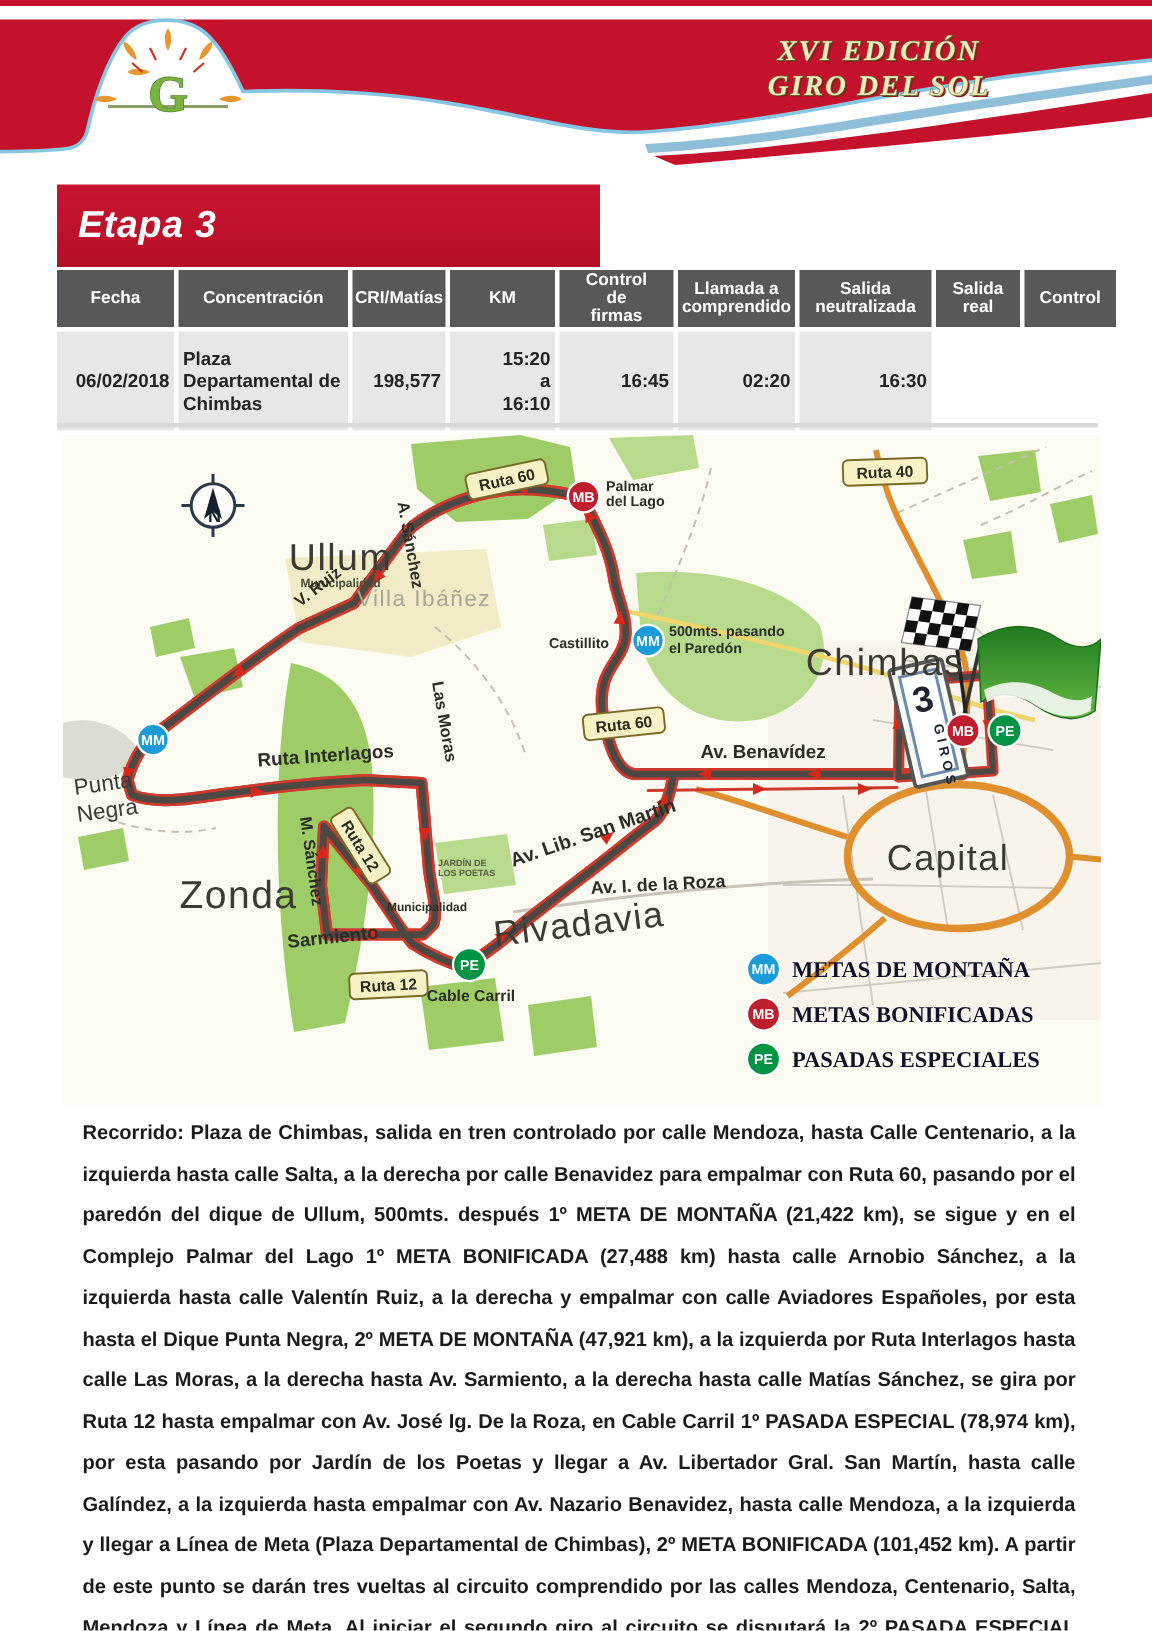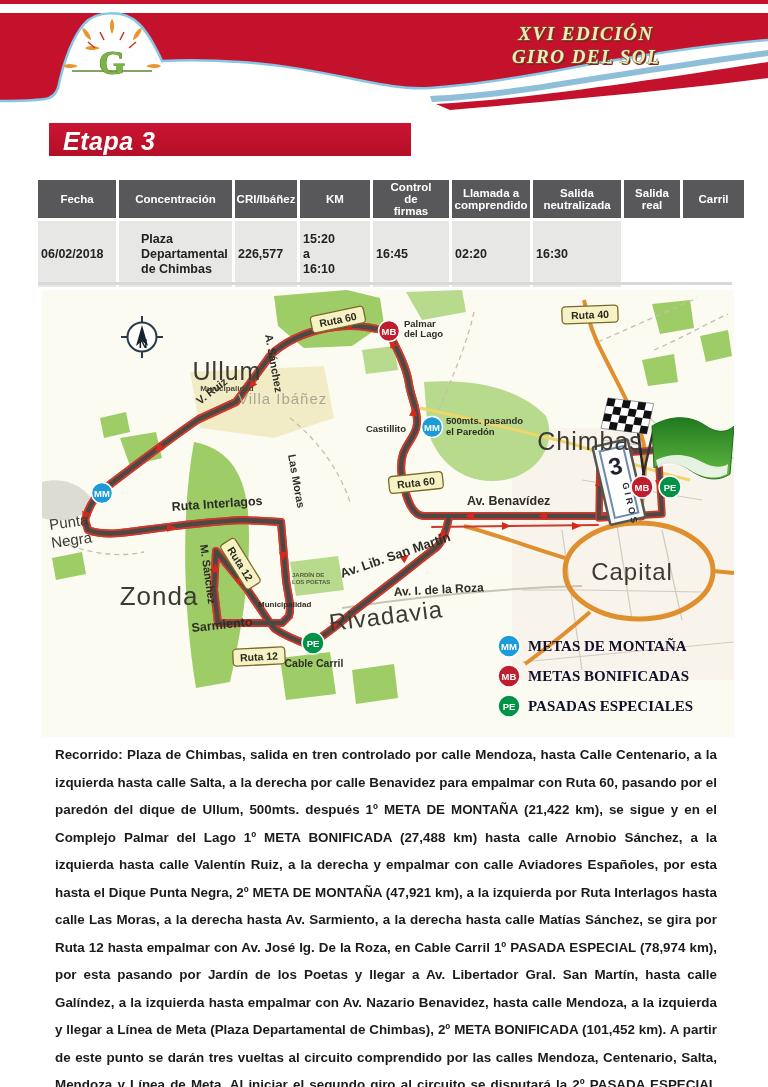--- a/index.html
+++ b/index.html
@@ -4,46 +4,46 @@
 <style>
   html,body{margin:0;padding:0;}
   body{
     width:768px;height:1087px;position:relative;background:#ffffff;
     font-family:"Liberation Sans",sans-serif;overflow:hidden;
   }
   
   #banner-svg{position:absolute;left:0;top:0;}
   
   .stage-banner{
-    position:absolute;left:49px;top:123px;width:362px;height:33px;
+    position:absolute;left:38px;top:123px;width:362px;height:55px;
     background:linear-gradient(#c91531,#b50f28);
-    display:flex;align-items:flex-end;
+    display:flex;align-items:center;
   }
   .stage-banner span{
     color:#fff;font-weight:bold;font-style:italic;font-size:25px;
     padding-left:14px;letter-spacing:.5px;
   }
   
   .sched{
     position:absolute;left:38px;top:180px;width:694px;
     display:grid;grid-template-columns:78px 113px 62px 70px 76px 78px 88px 56px 61px;
     grid-auto-rows:min-content;gap:3px;
   }
   .hcell{
     background:#58585a;color:#fff;font-weight:bold;font-size:11.5px;
     display:flex;align-items:center;justify-content:center;text-align:center;
     min-height:26px;line-height:12px;padding:1px 19px;box-sizing:border-box;
   }
   .dcell{
     background:#e7e7e6;color:#232323;font-weight:bold;font-size:12.5px;
-    display:flex;align-items:flex-start;justify-content:center;text-align:center;
+    display:flex;align-items:flex-end;justify-content:center;text-align:center;
     min-height:66px;line-height:15px;padding:2px 3px;box-sizing:border-box;
     flex-direction:column;
   }
-  .dcell.left{align-items:flex-start;text-align:left;padding-left:22px;}
+  .dcell.left{align-items:flex-start;text-align:left;padding-left:3px;}
   .tbl-footer{position:absolute;left:38px;top:282px;width:694px;height:3px;background:#d9d9d9;}
   
   #map-svg{position:absolute;left:42px;top:290px;}
   
   .recorrido{
     position:absolute;left:55px;top:741px;width:662px;
     font-size:13.4px;font-weight:bold;color:#1b1b1b;line-height:27.5px;
     text-align:justify;margin:0;
   }
 </style>
@@ -90,31 +90,31 @@
   </g>
 </svg>
 
 <div class="stage-banner">
   <span>Etapa 3</span>
 </div>
 
 <div class="sched">
   <div class="hcell">Fecha</div>
   <div class="hcell">Concentración</div>
-  <div class="hcell">CRI/Ibáñez</div>
+  <div class="hcell">CRI/Matías</div>
   <div class="hcell">KM</div>
   <div class="hcell">Control de firmas</div>
   <div class="hcell">Llamada a comprendido</div>
   <div class="hcell">Salida neutralizada</div>
   <div class="hcell">Salida real</div>
-  <div class="hcell">Carril</div>
+  <div class="hcell">Control</div>
 
   <div class="dcell">06/02/2018</div>
   <div class="dcell left">Plaza Departamental de Chimbas</div>
-  <div class="dcell">226,577</div>
+  <div class="dcell">198,577</div>
   <div class="dcell">
     <span>15:20</span>
     <span>a</span>
     <span>16:10</span>
   </div>
   <div class="dcell">16:45</div>
   <div class="dcell">02:20</div>
   <div class="dcell">16:30</div>
 </div>
 <div class="tbl-footer"></div>

